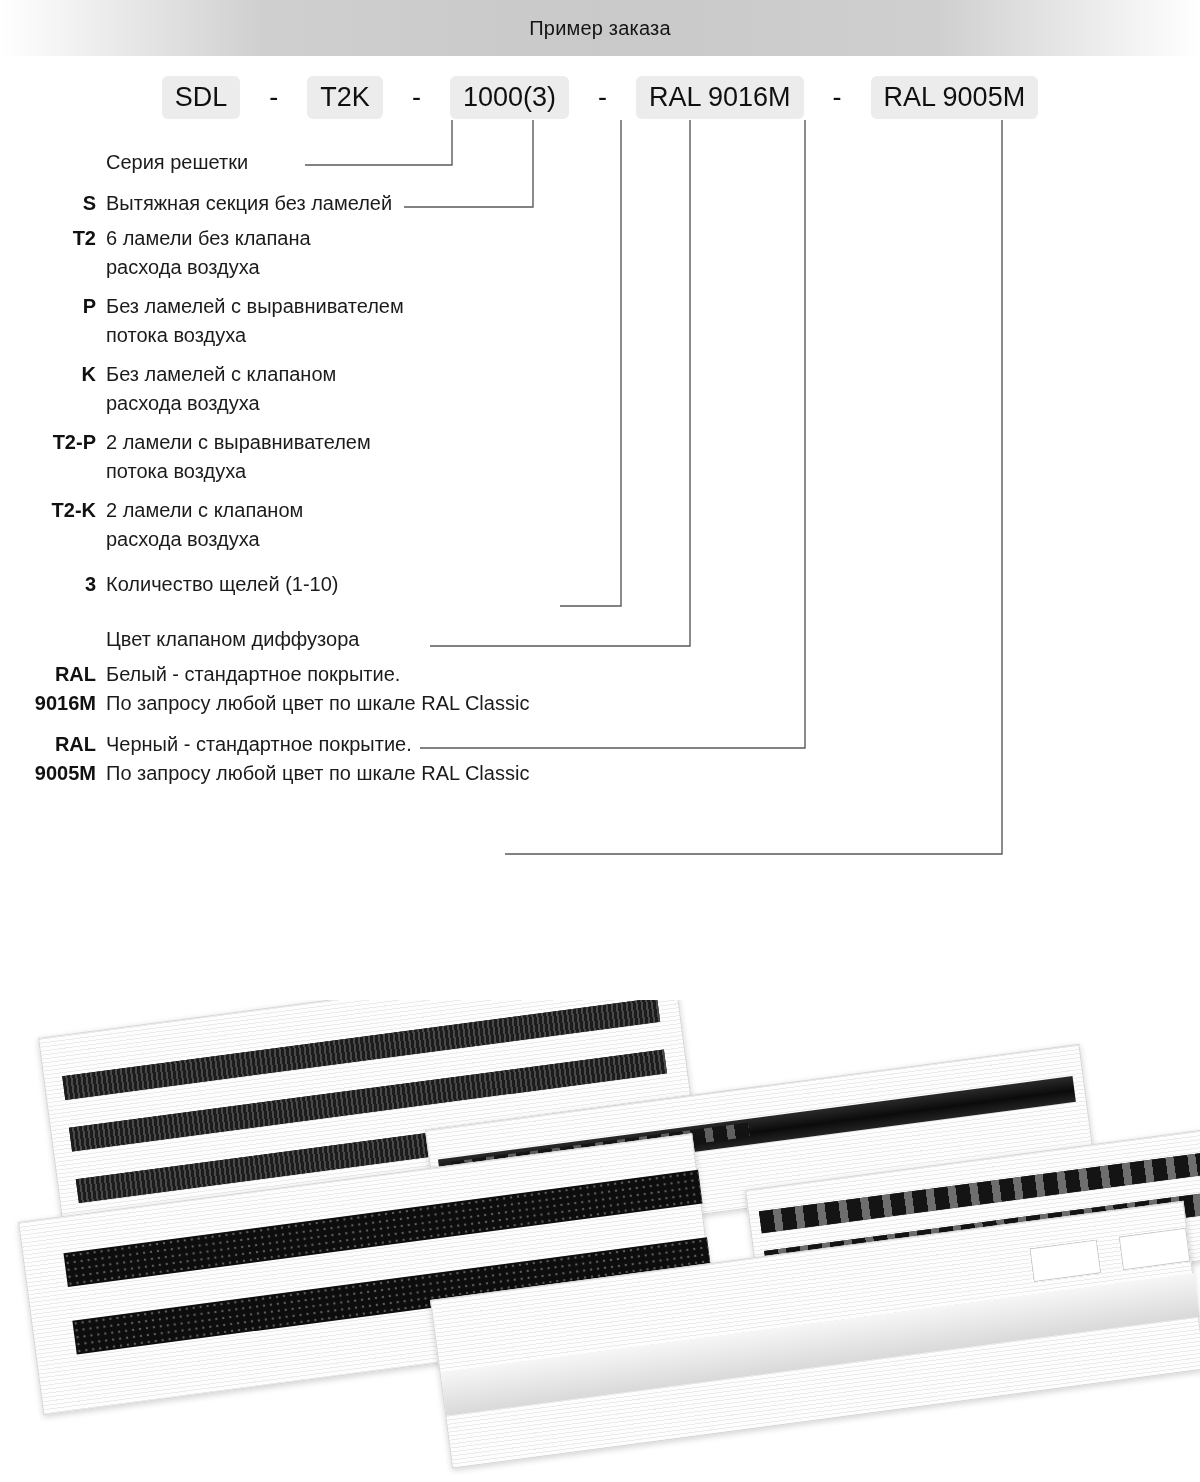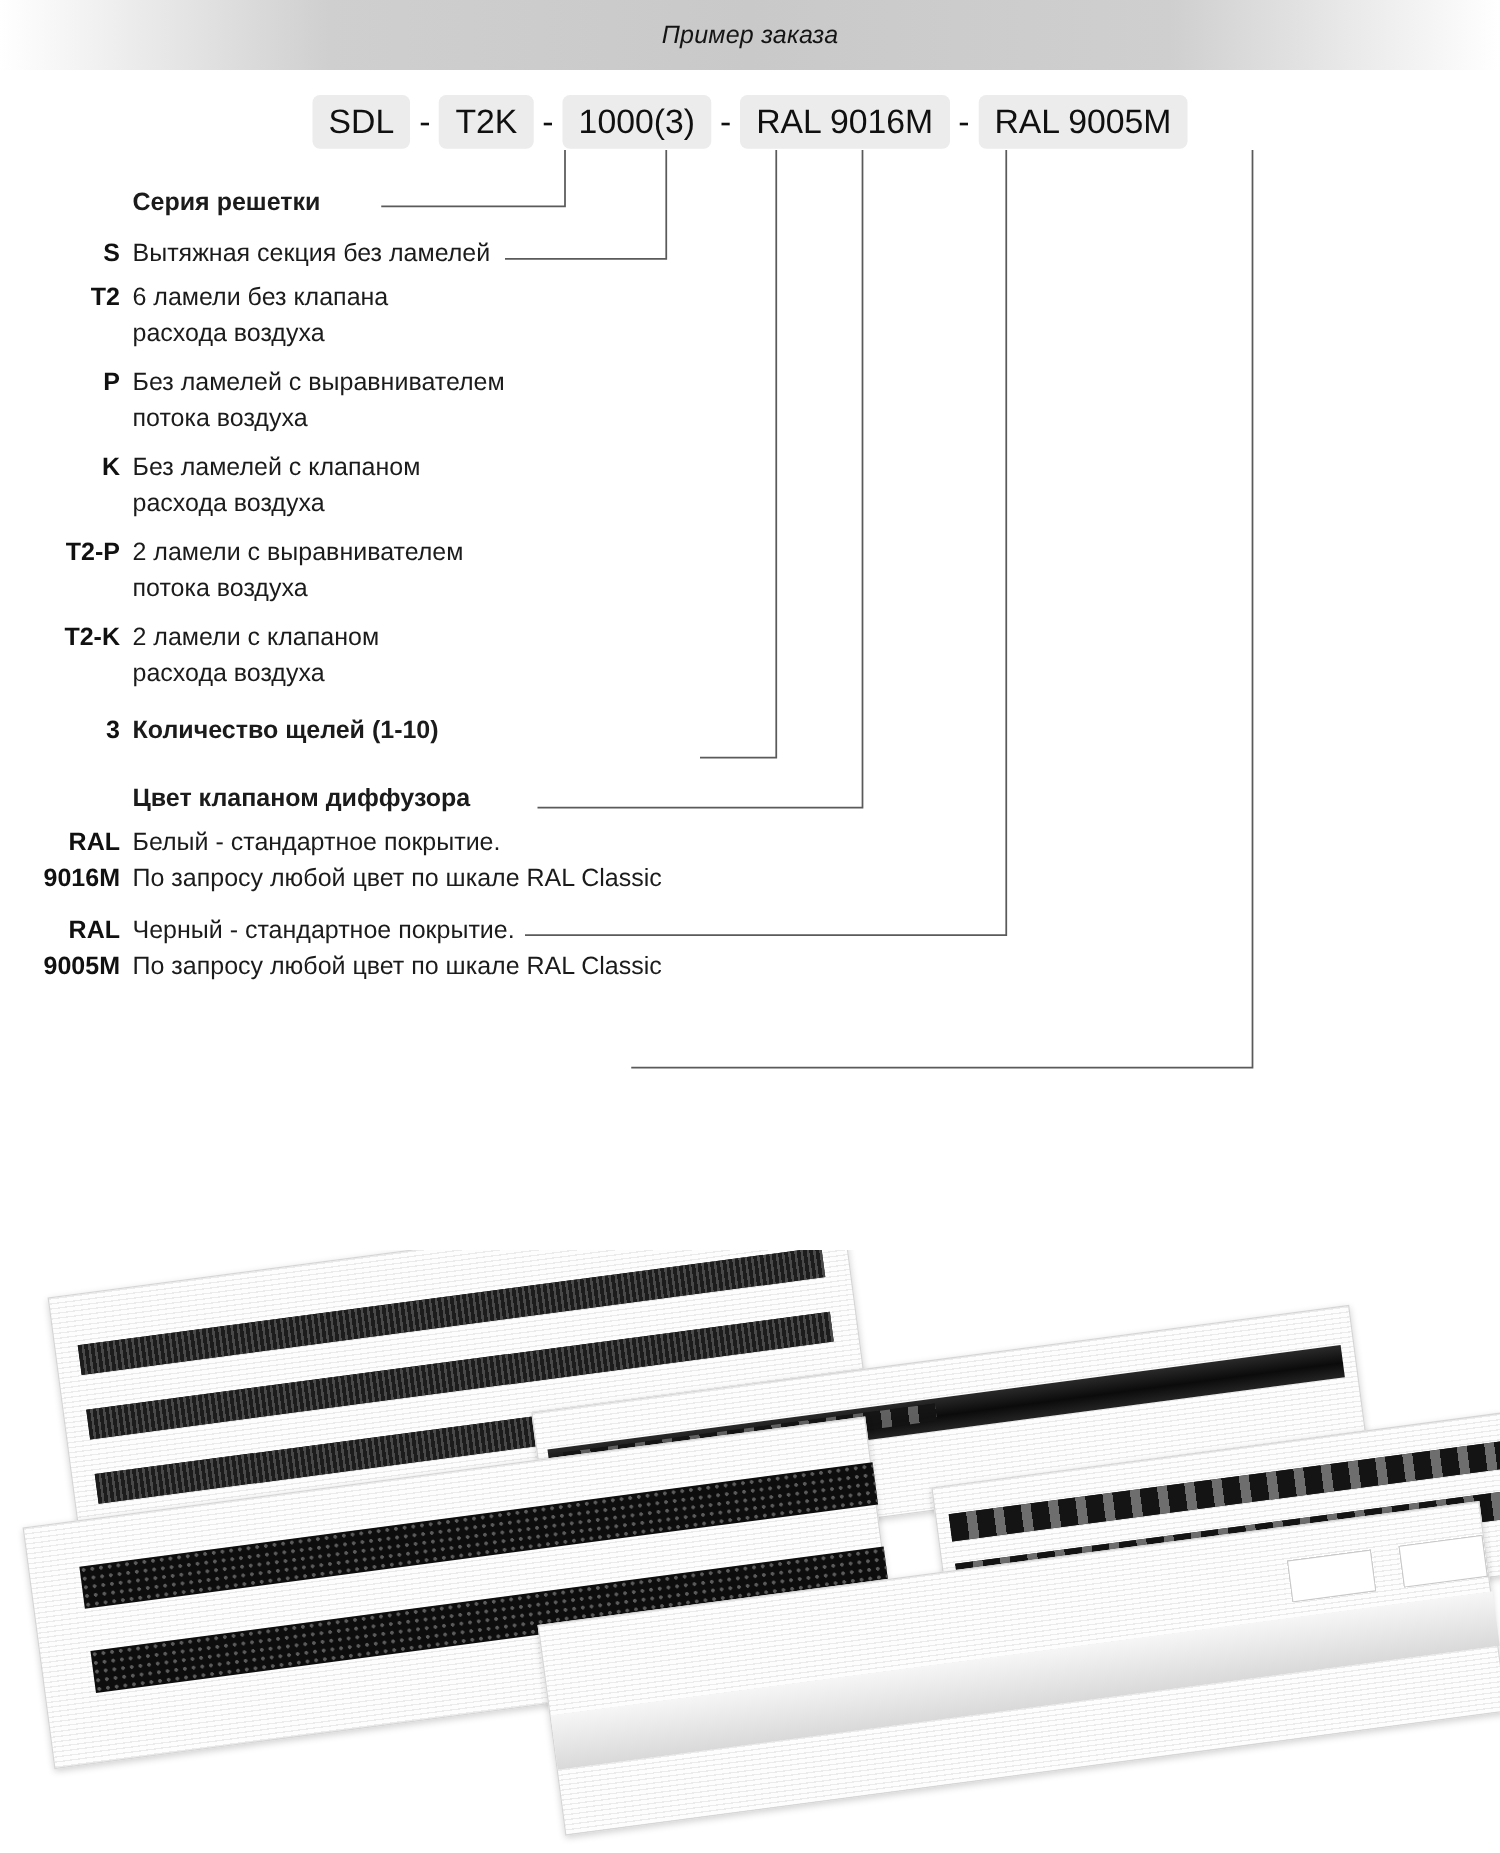--- a/index.html
+++ b/index.html
@@ -23,32 +23,32 @@
     height: 56px;
     background: linear-gradient(to right, #ffffff 0%, #cfcfcf 22%, #c9c9c9 50%, #cfcfcf 78%, #ffffff 100%);
     display: flex;
     align-items: center;
     justify-content: center;
   }
   .header-title {
     font-size: 20px;
     color: #141414;
     letter-spacing: .2px;
-    font-style: italic;
   }
 
   
   .code-row {
     position: absolute;
     top: 76px;
     left: 0;
     width: 1200px;
     display: flex;
     justify-content: center;
     align-items: center;
+    gap: 22px;
   }
   .chip {
     background: #ececec;
     border-radius: 6px;
     padding: 6px 13px;
     font-size: 27px;
     color: #101010;
     line-height: 1.15;
   }
   .dash {
@@ -91,21 +91,21 @@
     white-space: pre-line;
   }
   .val {
     font-size: 20px;
     line-height: 29px;
     color: #1b1b1b;
     white-space: pre-line;
     position: relative;
   }
   .val.bold {
-    font-weight: bold;
+    font-weight: normal;
   }
   .spacer-2 { height: 10px; }
   .spacer-3 { height: 13px; }
   .spacer-sm { height: 6px; }
 
   
   .photo {
     position: absolute;
     left: 0;
     top: 1000px;

